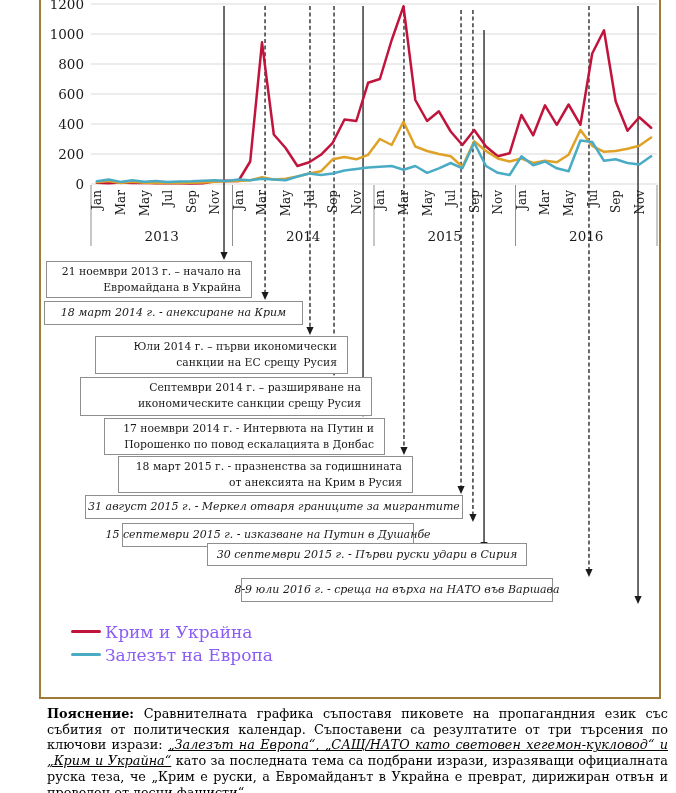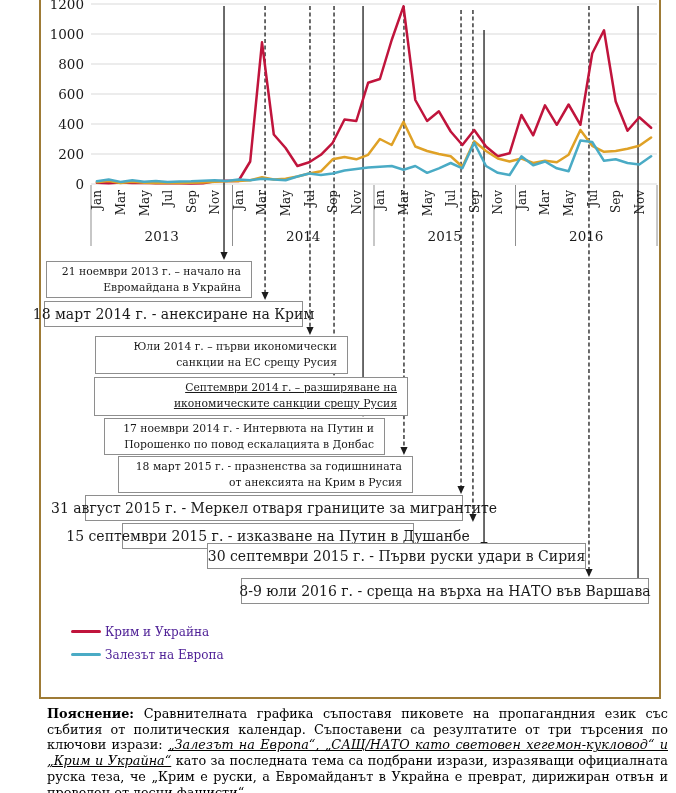--- a/index.html
+++ b/index.html
@@ -8,26 +8,26 @@
   #frame{position:absolute;left:39px;top:-4px;width:618px;height:701px;
          border:2px solid #9e7b36;border-top:none;pointer-events:none;z-index:1;}
   #chart-svg{position:absolute;left:0;top:0;z-index:2;}
   .yl{font-size:13.5px;text-anchor:end;fill:#1a1a1a;font-family:"DejaVu Serif",serif;}
   .ml{font-size:12px;text-anchor:end;fill:#1a1a1a;font-family:"DejaVu Serif",serif;}
   .yr{font-size:13.5px;text-anchor:middle;fill:#1a1a1a;font-family:"DejaVu Serif",serif;}
   #anno{position:absolute;left:0;top:0;width:676px;height:650px;z-index:3;}
   .ebox{position:absolute;box-sizing:border-box;background:#fff;border:1px solid #8e8e8e;
         color:#1a1a1a;padding:2px 10px;line-height:1.45;}
   .ebox.right{text-align:right;font-size:10.8px;}
-  .ebox.center1{text-align:center;font-size:14px;white-space:nowrap;
-        display:flex;align-items:center;justify-content:center;}
+  .ebox.center1{text-align:center;font-size:11px;white-space:nowrap;
+        display:flex;align-items:center;justify-content:center;font-style:italic;}
   #legend{position:absolute;left:71px;top:620px;z-index:4;}
   .lrow{display:flex;align-items:center;height:23px;}
   .key{width:30px;height:3.6px;border-radius:2px;margin-right:4px;flex:0 0 auto;}
-  .llabel{font-size:12px;color:#4c1d95;}
+  .llabel{font-size:17px;color:#8b5cf6;}
   #caption{position:absolute;left:47px;top:706px;width:621px;z-index:4;
            font-size:12.8px;line-height:15.7px;color:#000;text-align:justify;}
   .seg-bold{font-weight:bold;}
   .seg-italic{font-style:italic;text-decoration:underline;}
 </style>
 </head>
 <body>
 
 <div id="stage">
   <div id="frame" style="border-color: rgb(158, 123, 54);"></div>
@@ -104,27 +104,27 @@
       <polygon points="634.43088,596 641.63088,596 638.03088,604" fill="#1c1c1c"></polygon>
       <polyline points="96.9,182.8 108.7,183.3 120.5,182.5 132.3,183.1 144.1,182.8 155.9,183.3 167.6,182.9 179.4,183.3 191.2,183.6 203.0,183.3 214.8,181.3 226.6,180.7 238.4,181.0 250.2,161.5 262.0,42.3 273.8,134.5 285.6,148.0 297.4,166.0 309.2,162.3 320.9,154.8 332.7,142.8 344.5,119.5 356.3,121.0 368.1,82.8 379.9,79.0 391.7,40.0 403.5,6.3 415.3,100.0 427.1,121.0 438.9,111.3 450.7,131.5 462.4,145.0 474.2,130.0 486.0,146.5 497.8,156.3 509.6,153.3 521.4,115.0 533.2,135.3 545.0,105.3 556.8,124.8 568.6,104.5 580.4,124.8 592.2,53.5 604.0,30.3 615.7,101.5 627.5,130.8 639.3,117.3 651.1,127.8" fill="none" stroke="#c0143c" stroke-width="2.5" stroke-linejoin="round" stroke-linecap="round"></polyline>
       <polyline points="96.9,182.2 108.7,181.0 120.5,183.1 132.3,181.8 144.1,182.8 155.9,183.1 167.6,182.8 179.4,183.1 191.2,182.8 203.0,182.5 214.8,181.8 226.6,181.3 238.4,181.0 250.2,180.3 262.0,177.3 273.8,179.5 285.6,178.8 297.4,176.5 309.2,173.5 320.9,171.3 332.7,159.3 344.5,157.0 356.3,159.3 368.1,154.8 379.9,139.0 391.7,145.0 403.5,121.8 415.3,146.5 427.1,151.0 438.9,154.0 450.7,156.3 462.4,166.8 474.2,141.3 486.0,151.0 497.8,158.5 509.6,161.5 521.4,158.5 533.2,163.0 545.0,160.8 556.8,162.3 568.6,154.8 580.4,130.0 592.2,145.8 604.0,151.8 615.7,151.0 627.5,148.8 639.3,145.8 651.1,137.5" fill="none" stroke="#dfa126" stroke-width="2.5" stroke-linejoin="round" stroke-linecap="round"></polyline>
       <polyline points="96.9,181.3 108.7,179.5 120.5,181.9 132.3,180.3 144.1,181.8 155.9,181.0 167.6,182.1 179.4,181.6 191.2,181.3 203.0,180.7 214.8,180.3 226.6,181.0 238.4,179.5 250.2,180.3 262.0,178.8 273.8,179.5 285.6,180.3 297.4,176.5 309.2,173.5 320.9,175.0 332.7,173.5 344.5,170.5 356.3,169.0 368.1,167.5 379.9,166.8 391.7,166.0 403.5,169.8 415.3,166.0 427.1,172.8 438.9,168.3 450.7,163.0 462.4,168.3 474.2,142.8 486.0,166.0 497.8,172.8 509.6,175.0 521.4,156.3 533.2,165.3 545.0,161.5 556.8,168.3 568.6,171.3 580.4,140.5 592.2,142.0 604.0,160.8 615.7,159.3 627.5,163.0 639.3,164.5 651.1,156.3" fill="none" stroke="#4aabc5" stroke-width="2.5" stroke-linejoin="round" stroke-linecap="round"></polyline>
     </svg>
 
   <div id="anno">
       <div class="ebox right" style="left: 46px; top: 261px; width: 206px; min-height: 37px;">21 ноември 2013 г. – начало на Евромайдана в Украйна</div>
       <div class="ebox center1" style="left: 44px; top: 301px; width: 259px; min-height: 24px;">18 март 2014 г. - анексиране на Крим</div>
       <div class="ebox right" style="left: 95px; top: 336px; width: 253px; min-height: 38px;">Юли 2014 г. – първи икономически санкции на ЕС срещу Русия</div>
-      <div class="ebox right" style="left: 94px; top: 377px; width: 314px; min-height: 39px; text-decoration: underline;">Септември 2014 г. – разширяване на икономическите санкции срещу Русия</div>
+      <div class="ebox right" style="left: 80px; top: 377px; width: 292px; min-height: 39px;">Септември 2014 г. – разширяване на икономическите санкции срещу Русия</div>
       <div class="ebox right" style="left: 104px; top: 418px; width: 281px; min-height: 36px;">17 ноември 2014 г. - Интервюта на Путин и Порошенко по повод ескалацията в Донбас</div>
       <div class="ebox right" style="left: 118px; top: 456px; width: 295px; min-height: 36px;">18 март 2015 г. - празненства за годишнината от анексията на Крим в Русия</div>
       <div class="ebox center1" style="left: 85px; top: 495px; width: 378px; min-height: 24px;">31 август 2015 г. - Меркел отваря границите за мигрантите</div>
       <div class="ebox center1" style="left: 122px; top: 523px; width: 292px; min-height: 24px;">15 септември 2015 г. - изказване на Путин в Душанбе</div>
-      <div class="ebox center1" style="left: 207px; top: 543px; width: 379px; min-height: 23px;">30 септември 2015 г. - Първи руски удари в Сирия</div>
-      <div class="ebox center1" style="left: 241px; top: 578px; width: 408px; min-height: 24px;">8-9 юли 2016 г. - среща на върха на НАТО във Варшава</div>
+      <div class="ebox center1" style="left: 207px; top: 543px; width: 320px; min-height: 23px;">30 септември 2015 г. - Първи руски удари в Сирия</div>
+      <div class="ebox center1" style="left: 241px; top: 578px; width: 312px; min-height: 24px;">8-9 юли 2016 г. - среща на върха на НАТО във Варшава</div>
     </div>
 
   <div id="legend">
     <div class="lrow">
       <span class="key" style="background: rgb(192, 20, 60);"></span>
       <span class="llabel">Крим и Украйна</span>
     </div>
     <div class="lrow">
       <span class="key" style="background: rgb(74, 171, 197);"></span>
       <span class="llabel">Залезът на Европа</span>

